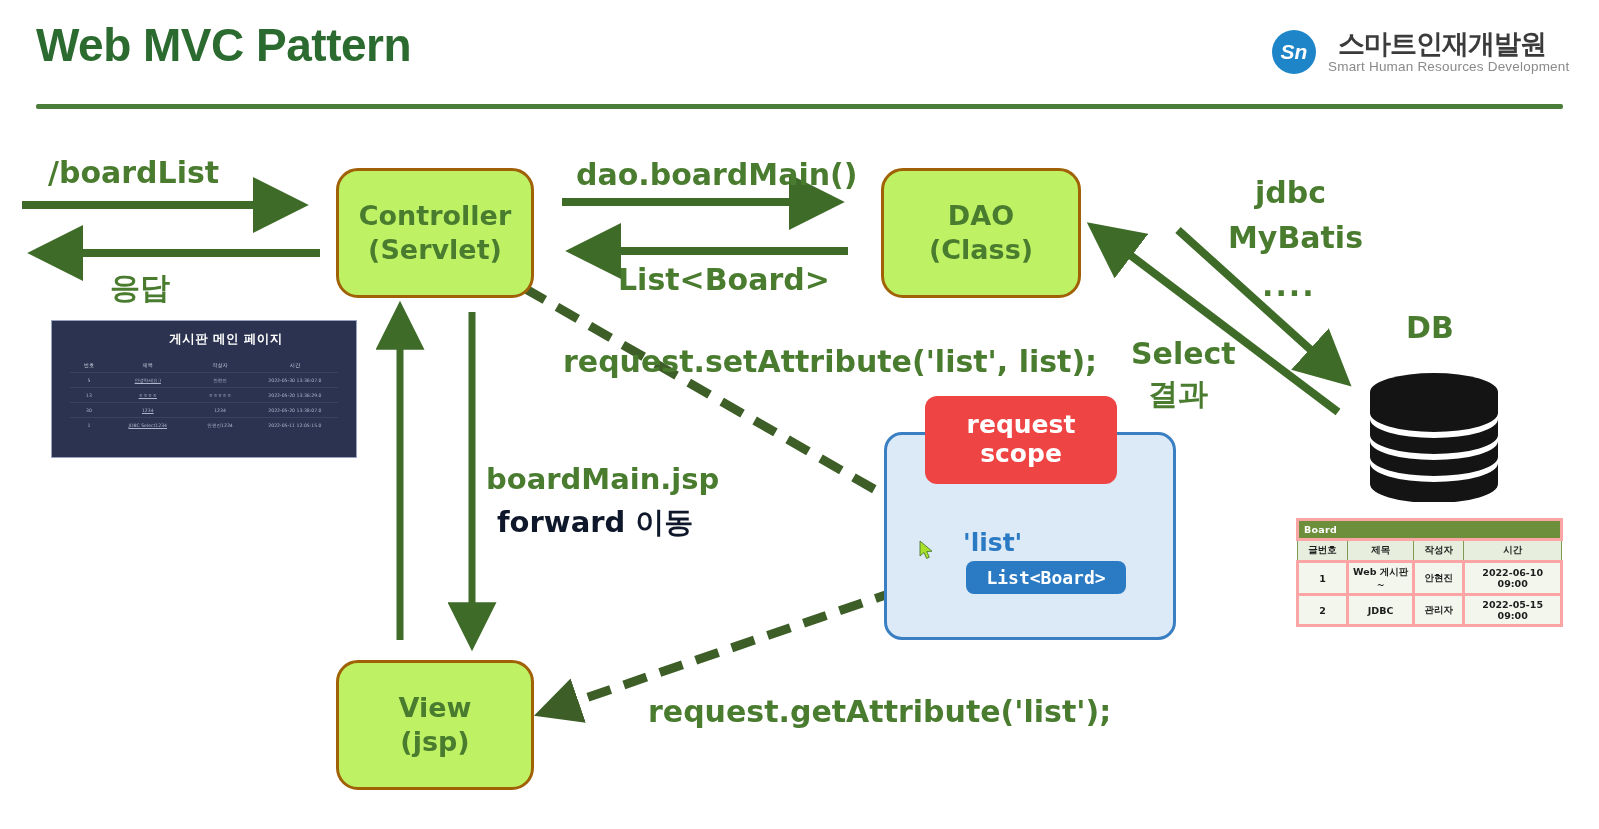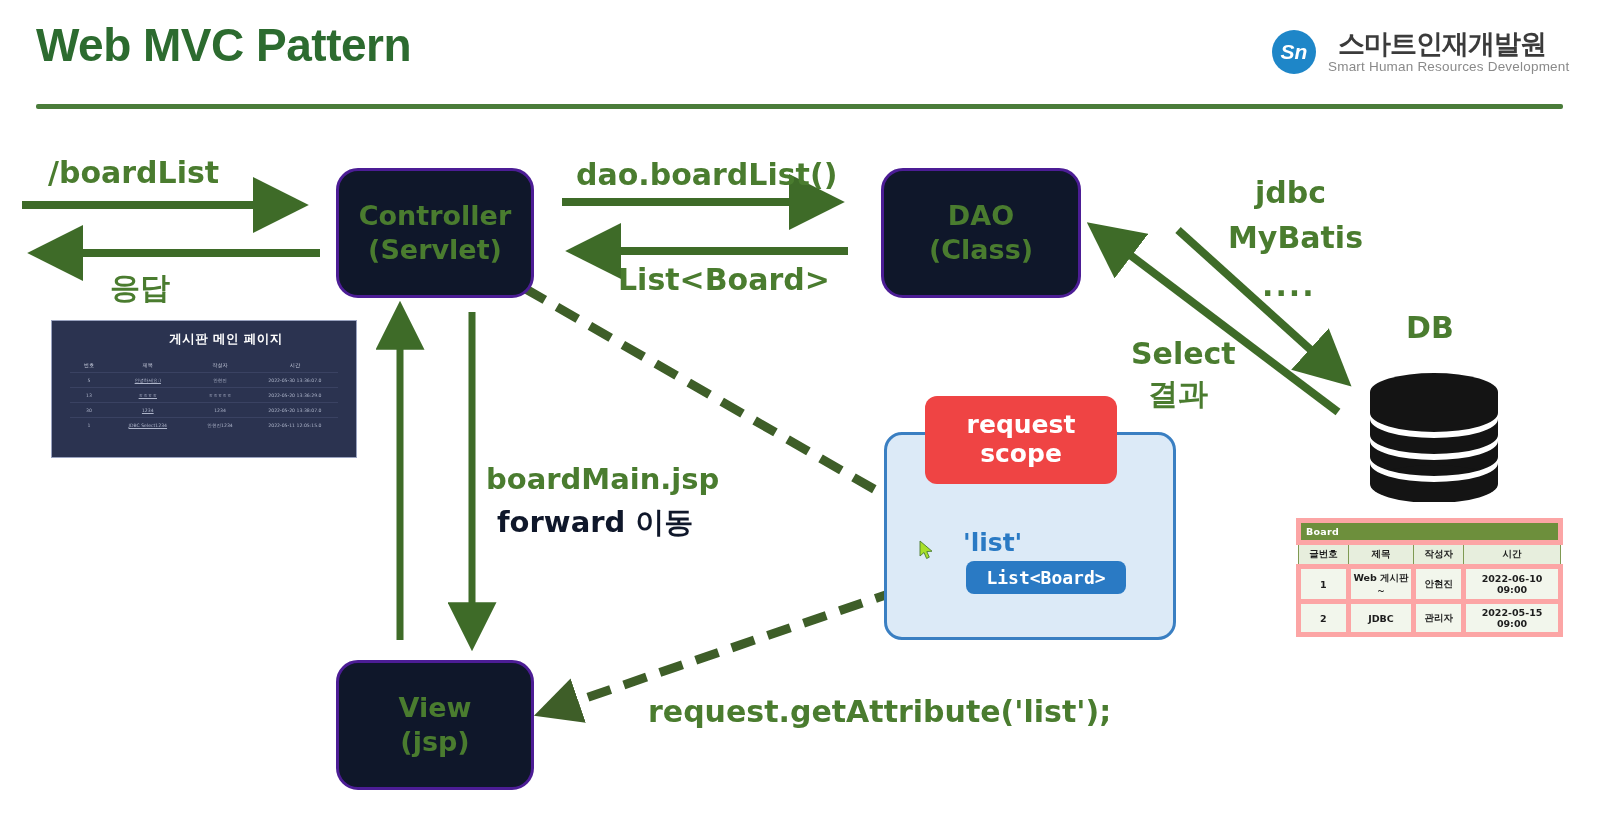--- a/index.html
+++ b/index.html
@@ -92,22 +92,22 @@
     position: absolute;
     font-family: "DejaVu Sans", sans-serif;
     font-weight: bold;
     color: #4a7c2f;
     white-space: nowrap;
   }
 
   
   .node {
     position: absolute;
-    background: #0f172a;
-    border: 3px solid #4c1d95;
+    background: #bef264;
+    border: 3px solid #a16207;
     border-radius: 22px;
     display: flex;
     flex-direction: column;
     align-items: center;
     justify-content: center;
     color: #4a7c2f;
     font-family: "DejaVu Sans", sans-serif;
     font-weight: bold;
     font-size: 27px;
     line-height: 1.25;
@@ -265,21 +265,21 @@
     font-weight: bold;
     border: 1px solid #7f9a52;
     padding: 3px 2px;
     text-align: center;
   }
   .btable td {
     background: #f2f6ec;
     color: #1d1d1d;
     font-size: 9.5px;
     font-weight: bold;
-    border: 5px solid #fca5a5;
+    border: 3px solid #fca5a5;
     padding: 3px 2px;
     text-align: center;
   }
 </style>
 </head>
 <body>
 
 <div id="slide">
 
   <div class="title">Web MVC Pattern</div>
@@ -317,27 +317,28 @@
 
     <line x1="472" y1="312" x2="472" y2="640" stroke="#3e6b28" stroke-width="7" marker-end="url(#ah)"></line>
 
     <line x1="524" y1="288" x2="940" y2="527" stroke="#3e5e28" stroke-width="9" stroke-dasharray="24 14" marker-end="url(#ahd)"></line>
 
     <line x1="970" y1="566" x2="545" y2="712" stroke="#3e5e28" stroke-width="9" stroke-dasharray="24 14" marker-end="url(#ahd)"></line>
   </svg>
 
   <div class="lbl" style="left:48px; top:155px; font-size:30px;">/boardList</div>
   <div class="lbl" style="left:110px; top:268px; font-size:30px;">응답</div>
-  <div class="lbl" style="left:576px; top:157px; font-size:30px;">dao.boardList()</div>
+  <div class="lbl" style="left:576px; top:157px; font-size:30px;">dao.boardMain()</div>
   <div class="lbl" style="left:618px; top:262px; font-size:30px;">List&lt;Board&gt;</div>
   <div class="lbl" style="left:1255px; top:175px; font-size:30px;">jdbc</div>
   <div class="lbl" style="left:1228px; top:220px; font-size:30px;">MyBatis</div>
   <div class="lbl" style="left:1262px; top:268px; font-size:30px; letter-spacing:2px;">....</div>
   <div class="lbl" style="left:1131px; top:336px; font-size:30px;">Select</div>
   <div class="lbl" style="left:1148px; top:374px; font-size:30px;">결과</div>
+  <div class="lbl" style="left:563px; top:344px; font-size:30px;">request.setAttribute('list', list);</div>
   <div class="lbl" style="left:648px; top:694px; font-size:30px;">request.getAttribute('list');</div>
   <div class="lbl" style="left:486px; top:462px; font-size:29px;">boardMain.jsp</div>
   <div class="lbl" style="left:489px; top:503px; font-size:29px; color:#0f172a;margin-left:8px;">forward 이동</div>
   <div class="lbl" style="left:1406px; top:310px; font-size:30px;">DB</div>
 
   <div class="node" style="left:336px; top:168px; width:192px; height:124px;">
     <span>Controller</span>
     <span>(Servlet)</span>
   </div>
 

